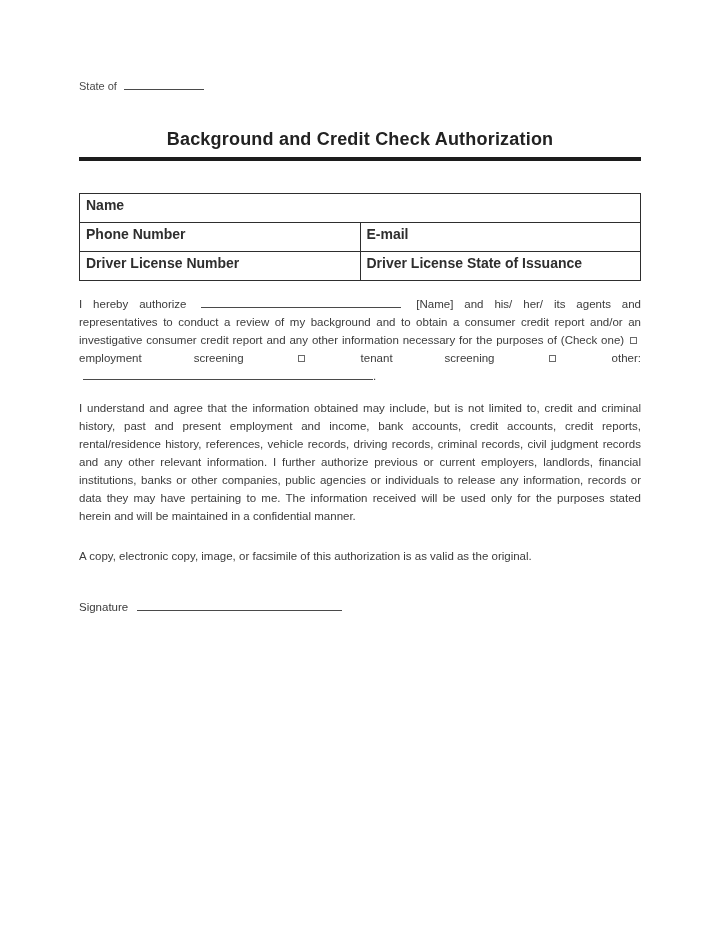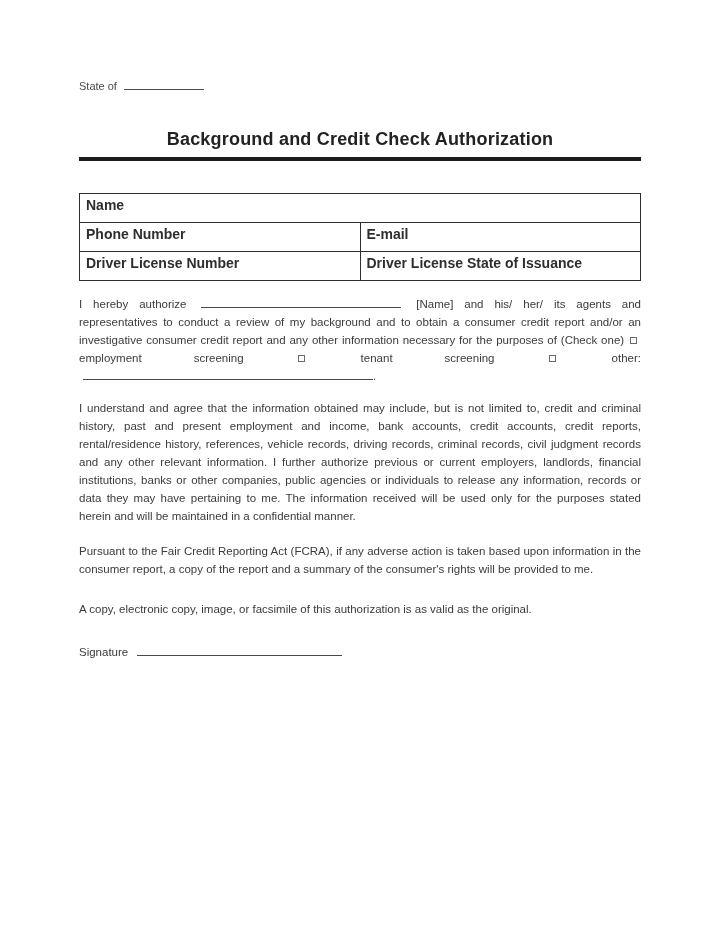--- a/index.html
+++ b/index.html
@@ -59,21 +59,21 @@
   .p4 { margin-top: 22px; }
 
   .checkbox {
     display: inline-block;
     width: 7px; height: 7px;
     border: 1px solid #6a6a6a;
     margin: 0 4px 0 2px;
     vertical-align: 0px;
   }
 
-  .sig-row  { margin-top: 27px; font-size: 11.5px; }
+  .sig-row  { margin-top: 35px; font-size: 11.5px; }
   .date-row { margin-top: 39px; font-size: 11.5px; }
 </style>
 </head>
 <body>
 
 <div class="page">
 
   <div class="state-line">
     <span>State of</span>
     <span class="blank state"></span>
@@ -118,21 +118,20 @@
     <span>employment screening</span>
     <span class="checkbox"></span>
     <span>tenant screening</span>
     <span class="checkbox"></span>
     <span>other:</span>
     <span class="blank other"></span><span>.</span>
   </div>
 
   <div class="para p2">I understand and agree that the information obtained may include, but is not limited to, credit and criminal history, past and present employment and income, bank accounts, credit accounts, credit reports, rental/residence history, references, vehicle records, driving records, criminal records, civil judgment records and any other relevant information. I further authorize previous or current employers, landlords, financial institutions, banks or other companies, public agencies or individuals to release any information, records or data they may have pertaining to me. The information received will be used only for the purposes stated herein and will be maintained in a confidential manner.</div>
 
-  <div class="para p3">Pursuant to the Fair Credit Reporting Act (FCRA), if any adverse action is taken based upon information in the consumer report, a copy of the report and a summary of the consumer's rights will be provided to me.</div>
 
   <div class="para p4">A copy, electronic copy, image, or facsimile of this authorization is as valid as the original.</div>
 
   <div class="sig-row">
     <span>Signature</span>
     <span class="blank sig"></span>
   </div>
 
 
 </div>

